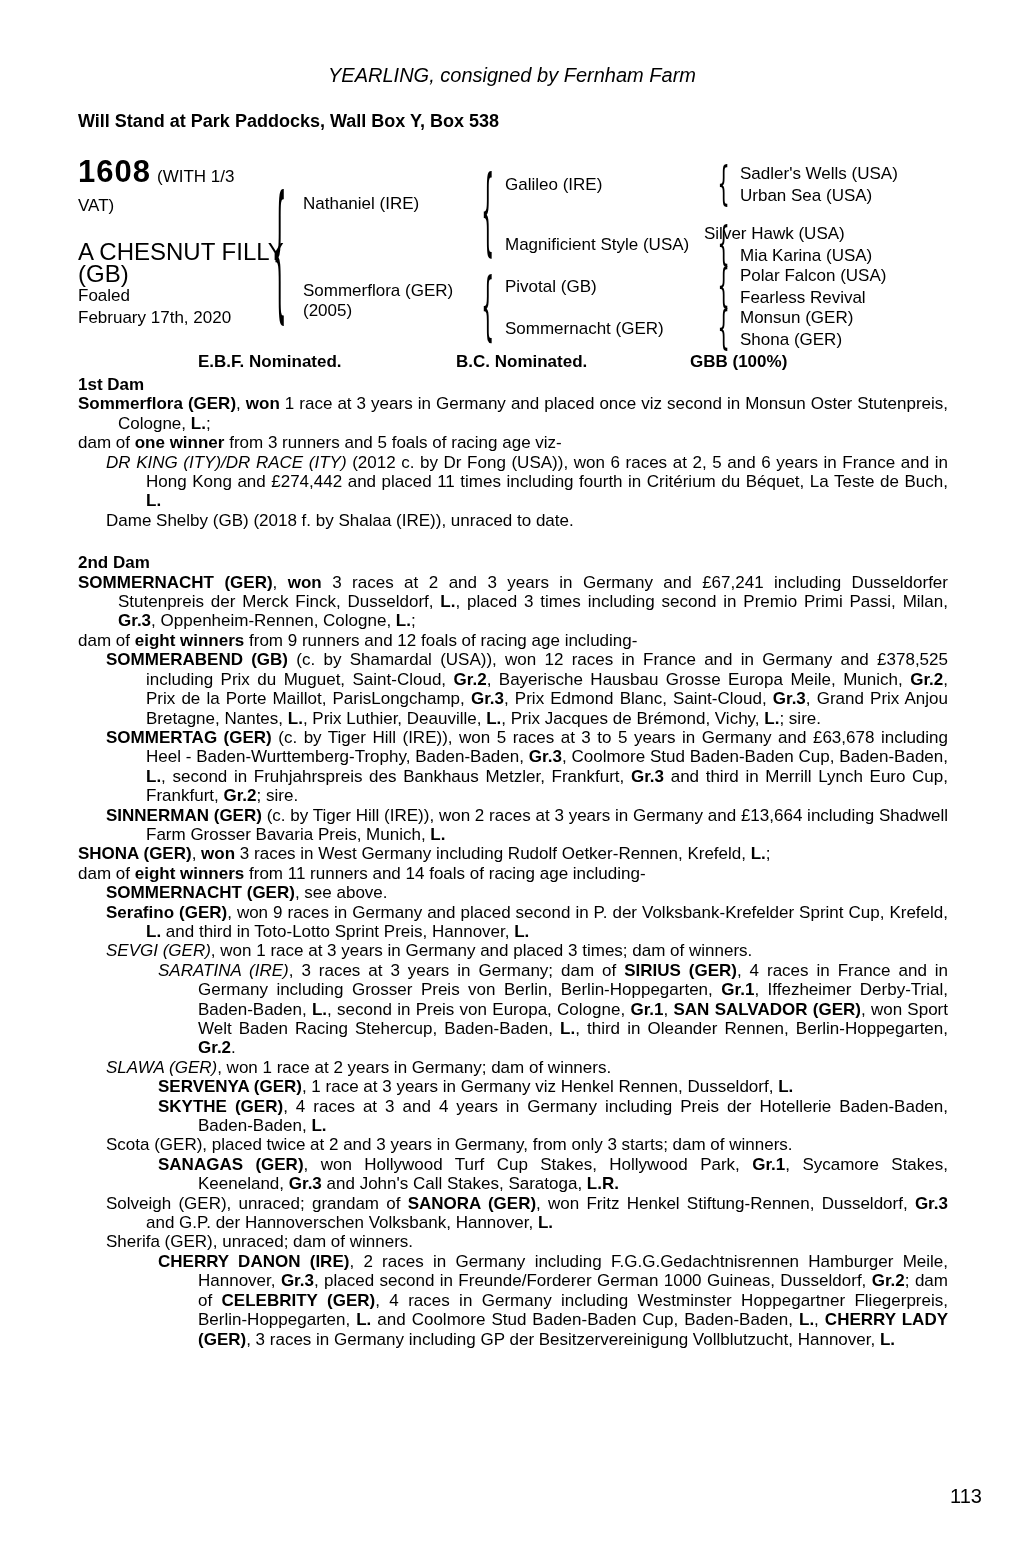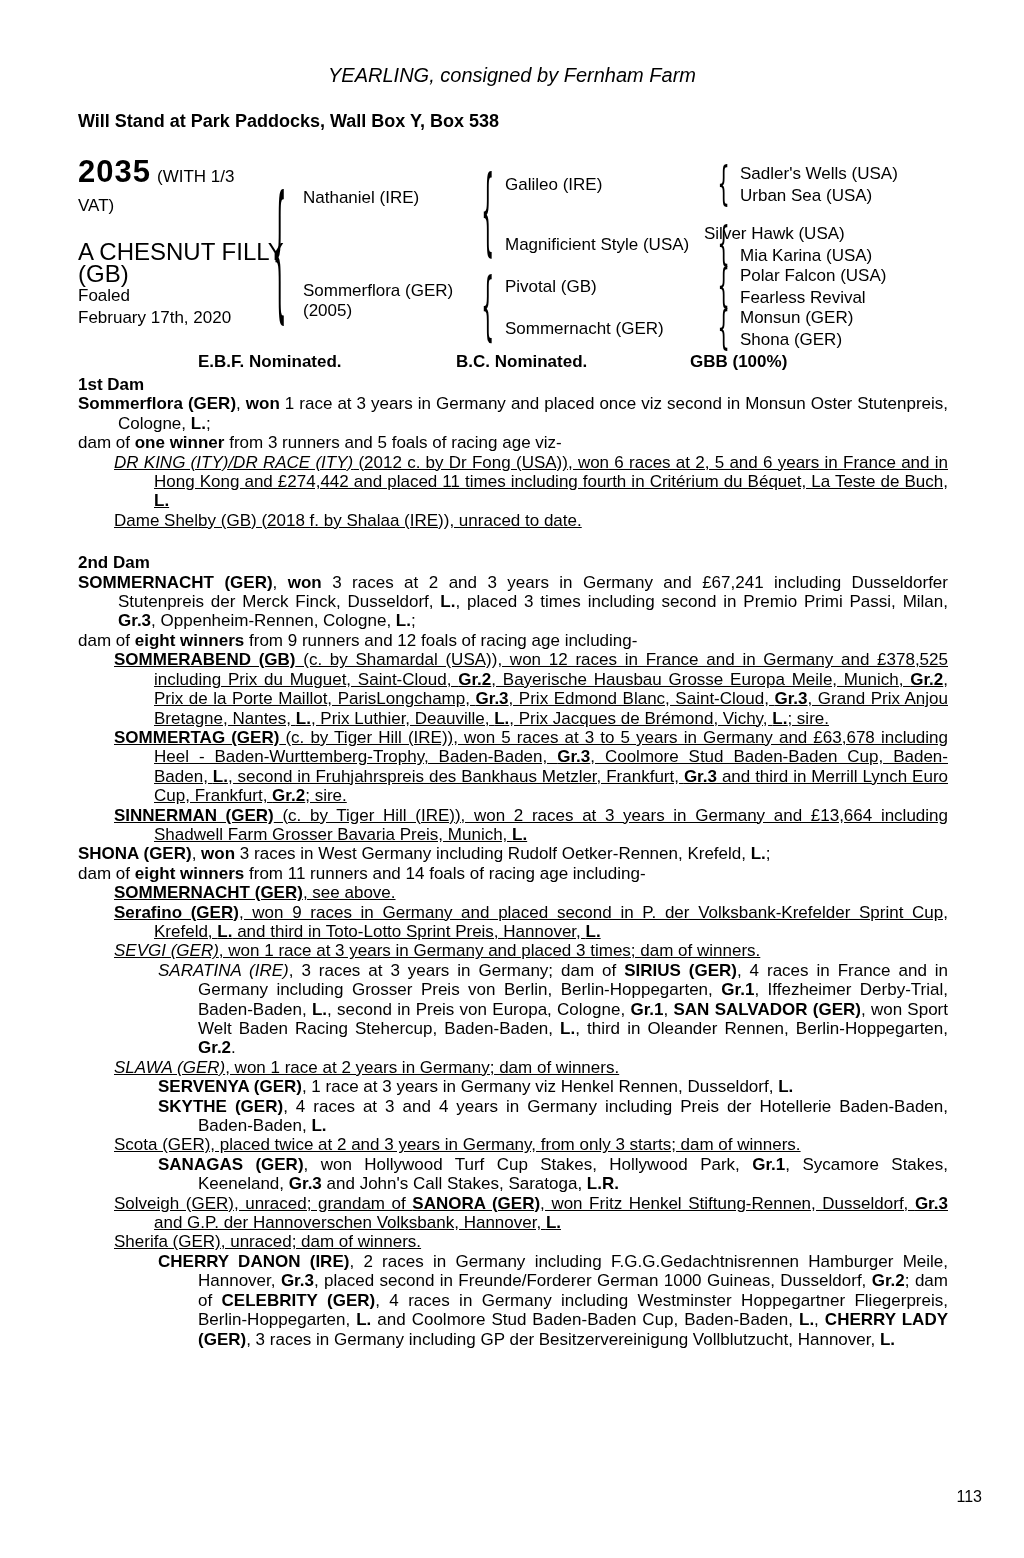--- a/index.html
+++ b/index.html
@@ -20,45 +20,45 @@
   .desc .big { font-weight:400; font-size:24px; }
   .ped-name { white-space:nowrap; }
   .sub { line-height:20px; }
   .brace { position:absolute; font-size:24px; line-height:24px; font-weight:400; transform-origin:center; font-family:"DejaVu Sans",sans-serif; }
   .nom { top:352px; font-weight:700; }
   .content { position:absolute; left:78px; right:76px; top:375px; }
   .dam-heading { font-weight:700; }
   .dam-heading + .dam-heading, .para + .dam-heading { margin-top:23px; }
   .para { text-align:justify; padding-left:40px; text-indent:-40px; }
   .lvl0 { margin-left:0; }
-  .lvl1 { margin-left:36px;text-decoration:underline; }
+  .lvl1 { margin-left:28px; }
   .lvl2 { margin-left:80px; }
   .b { font-weight:700; }
   .i { font-style:italic; }
-  .pageno { top:1487px; right:42px; font-size:16px; }
+  .pageno { top:1487px; right:42px; font-size:20px; }
 </style>
 </head>
 <body>
 
 <div class="abs title">YEARLING, consigned by Fernham Farm</div>
 <div class="abs stand">Will Stand at Park Paddocks, Wall Box Y, Box 538</div>
 
 <div class="abs lot-line">
-  <span class="lot-num">2035</span><span class="vat1">(WITH 1/3</span>
+  <span class="lot-num">1608</span><span class="vat1">(WITH 1/3</span>
 </div>
 <div class="abs vat2">VAT)</div>
 <div class="abs desc">
   <div class="big">A CHESNUT FILLY</div>
   <div class="big">(GB)</div>
   <div>Foaled</div>
   <div>February 17th, 2020</div>
 </div>
 
 <span class="brace" style="left:272px; top:240px; transform:scale(0.9,6.2);">{</span>
-<div class="abs ped-name" style="left:303px; top:188px;">Nathaniel (IRE)</div>
+<div class="abs ped-name" style="left:303px; top:194px;">Nathaniel (IRE)</div>
 <div class="abs ped-name" style="left:303px; top:281px;">
   <div class="sub">Sommerflora (GER)</div>
   <div class="sub">(2005)</div>
 </div>
 <span class="brace" style="left:480px; top:200px; transform:scale(0.85,3.9);">{</span>
 <span class="brace" style="left:480px; top:294px; transform:scale(0.85,3.1);">{</span>
 <div class="abs ped-name" style="left:505px; top:175px;">Galileo (IRE)</div>
 <div class="abs ped-name" style="left:505px; top:235px;">Magnificient Style (USA)</div>
 <div class="abs ped-name" style="left:505px; top:277px;">Pivotal (GB)</div>
 <div class="abs ped-name" style="left:505px; top:319px;">Sommernacht (GER)</div>

